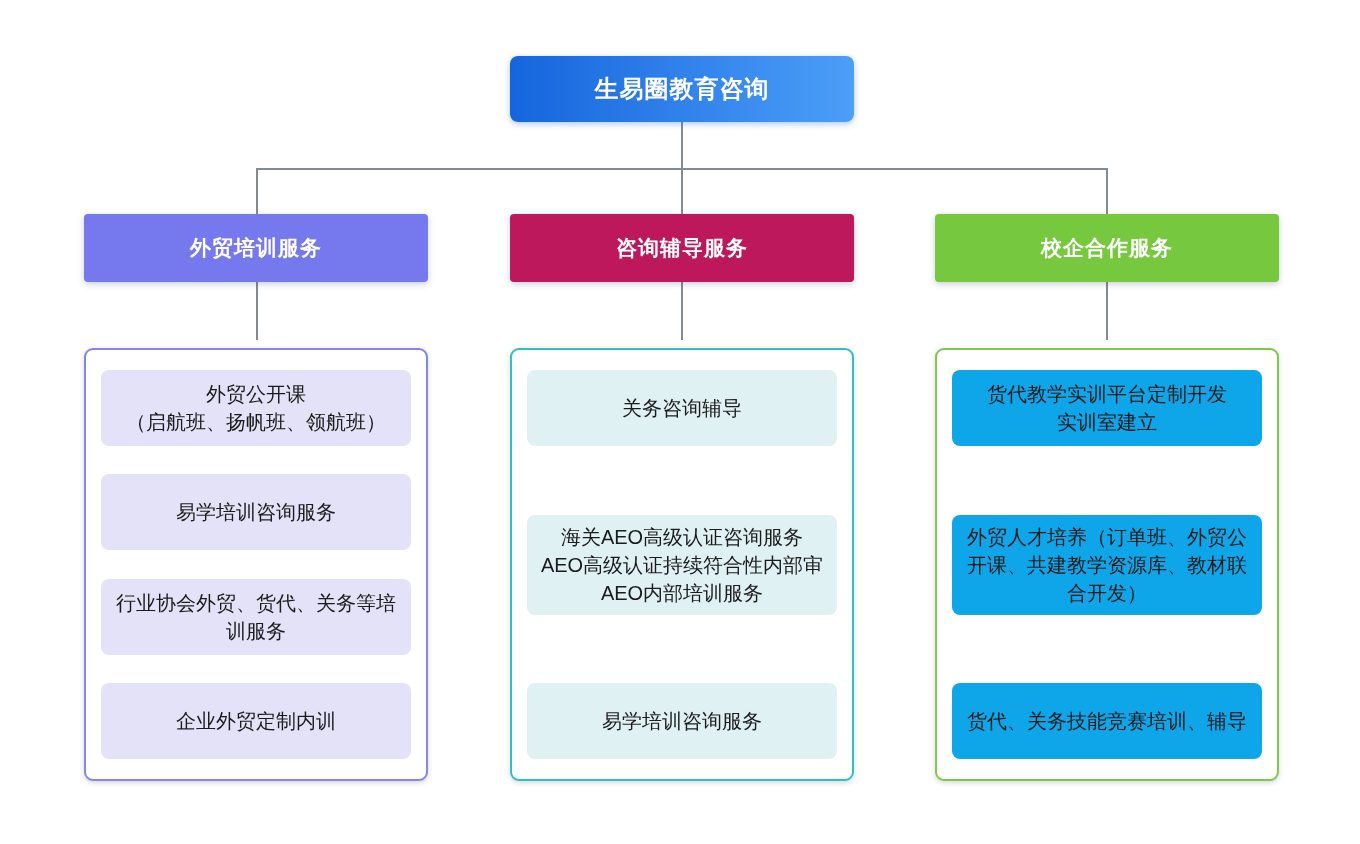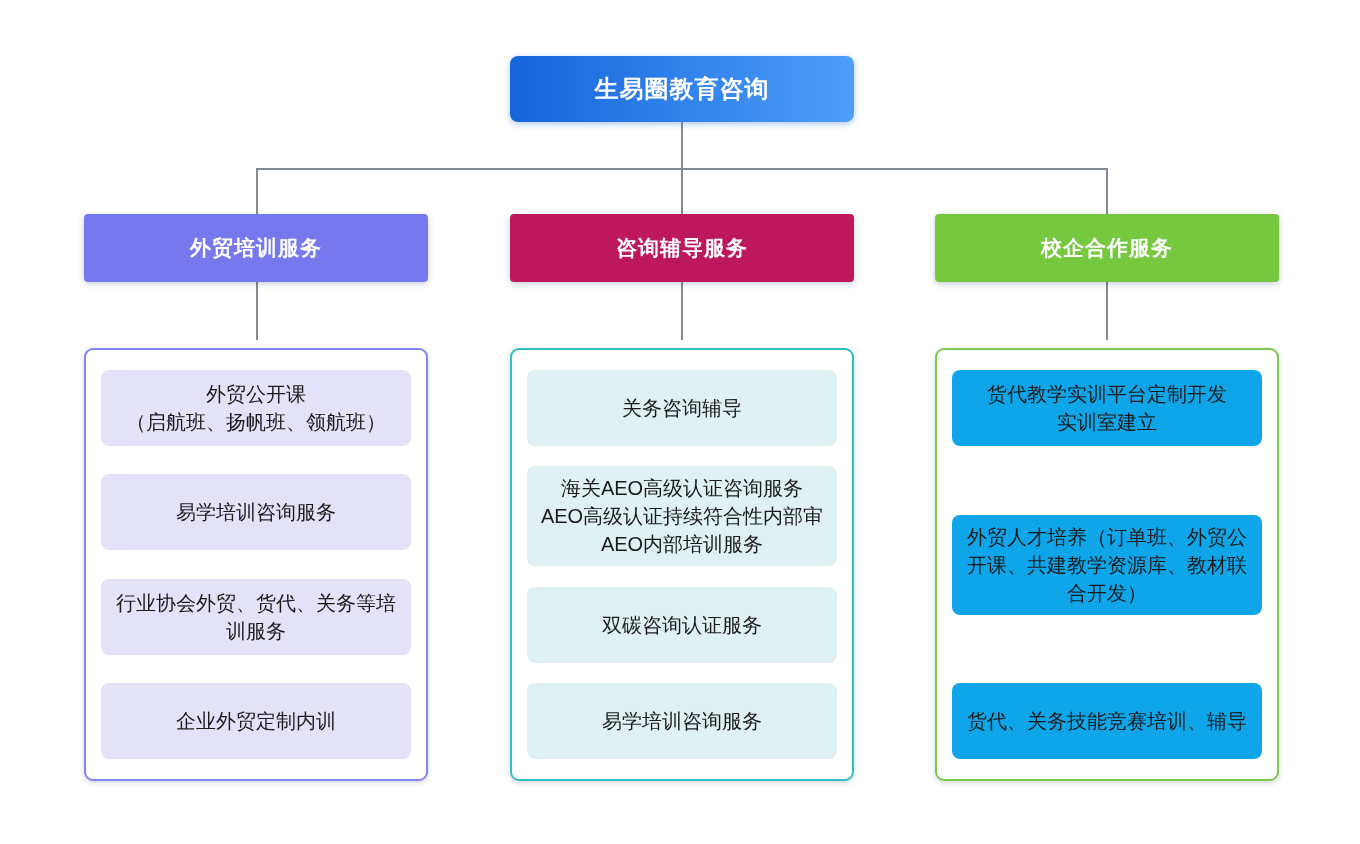--- a/index.html
+++ b/index.html
@@ -85,21 +85,20 @@
     <div class="item">行业协会外贸、货代、关务等培训服务</div>
     <div class="item">企业外贸定制内训</div>
   </div>
 
   <div class="branch-header c2">咨询辅导服务</div>
   <div class="branch-box c2">
     <div class="item">关务咨询辅导</div>
     <div class="item">海关AEO高级认证咨询服务
 AEO高级认证持续符合性内部审
 AEO内部培训服务</div>
-    <div class="item">双碳咨询认证服务</div>
     <div class="item">易学培训咨询服务</div>
   </div>
 
   <div class="branch-header c3">校企合作服务</div>
   <div class="branch-box c3">
     <div class="item">货代教学实训平台定制开发
 实训室建立</div>
     <div class="item">外贸人才培养（订单班、外贸公开课、共建教学资源库、教材联合开发）</div>
     <div class="item">货代、关务技能竞赛培训、辅导</div>
   </div>

